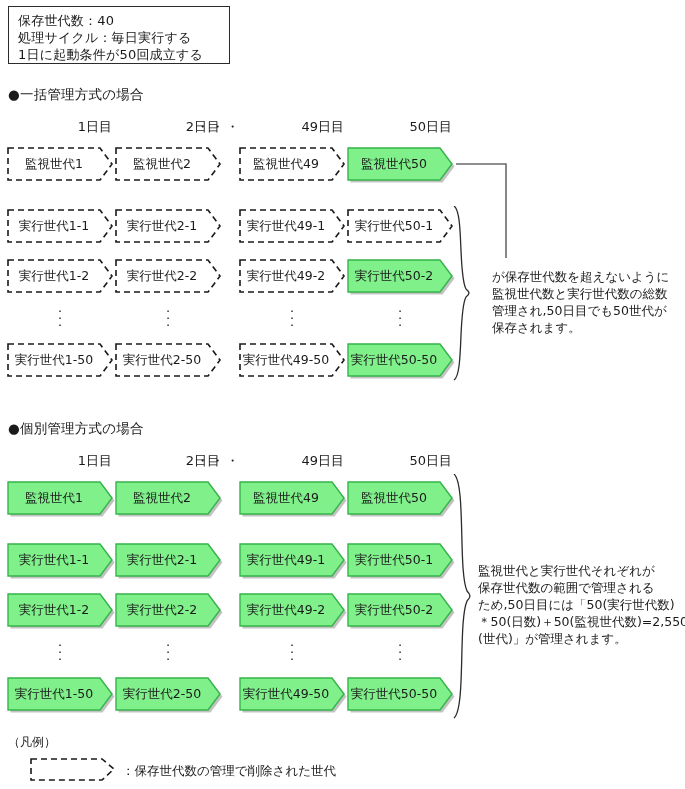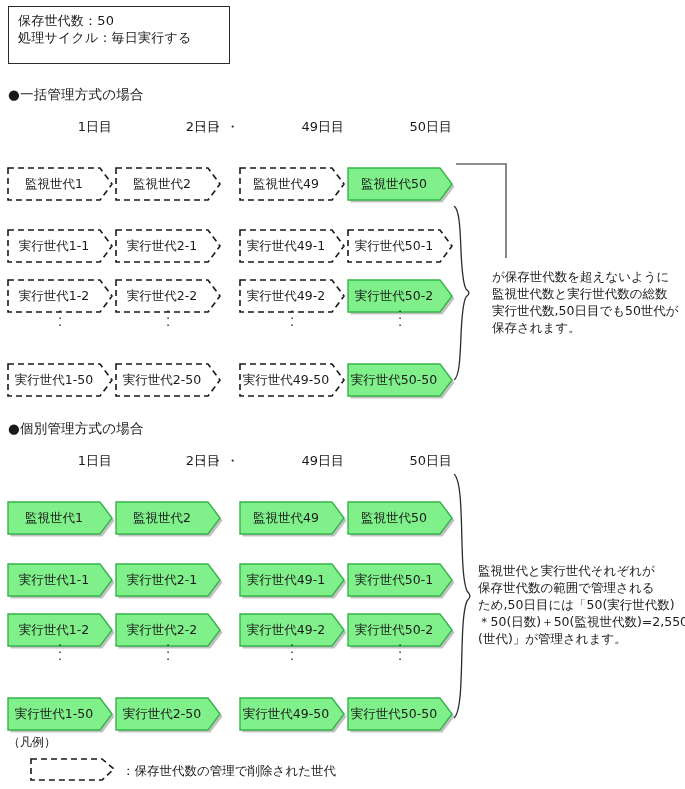--- a/index.html
+++ b/index.html
@@ -53,21 +53,20 @@
     white-space: nowrap;
     width: 40px;
     letter-spacing: 2px;
   }
 
   
   .chip {
     width: 104px;
     height: 32px;
     position: absolute;
-    margin-top: 20px;
   }
   .chip svg {
     position: absolute;
     left: 0; top: 0;
     overflow: visible;
   }
   .chip .chip-label {
     position: absolute;
     left: 0; top: 0;
     width: 92px;
@@ -112,22 +111,23 @@
   #legend-text {
     font-size: 12.5px;
     white-space: nowrap;
   }
   #legend-chip { position: absolute; }
 </style>
 </head>
 <body>
 
 <div class="abs" id="info-box">
-  <div class="line">保存世代数：50</div>
+  <div class="line">保存世代数：40</div>
   <div class="line">処理サイクル：毎日実行する</div>
+  <div class="line">1日に起動条件が50回成立する</div>
 </div>
 
 <div class="abs section-heading" style="left:8px; top:86px;">●一括管理方式の場合</div>
 
 <div class="abs" id="section-1">
     <div class="abs col-header" style="left: 8px; top: 118px;">1日目</div>
     <div class="abs col-header" style="left: 116px; top: 118px;">2日目</div>
     <div class="abs col-header" style="left: 240px; top: 118px;">49日目</div>
     <div class="abs col-header" style="left: 348px; top: 118px;">50日目</div>
     <div class="abs col-dots" style="left: 196px; top: 118px;">・・・</div>
@@ -252,21 +252,21 @@
     </div>
     <svg width="240" height="260" style="position: absolute; left: 448px; top: 140px;">
       <path d="M 8 24 L 58 24 L 58 118" fill="none" stroke="#6a6a6a" stroke-width="1.6"></path>
     </svg>
     <svg width="40" height="184" style="position: absolute; left: 452px; top: 206px;">
       <path d="M 2 0 C 12 6, 6 69, 14 83 C 18 86, 18 88, 14 91 C 6 105, 12 168, 2 174" fill="none" stroke="#2b2b2b" stroke-width="1.3"></path>
     </svg>
     <div class="abs annotation" style="left: 492px; top: 268px;">
       <div>が保存世代数を超えないように</div>
       <div>監視世代数と実行世代数の総数</div>
-      <div>実行世代数,50日目でも50世代が</div>
+      <div>管理され,50日目でも50世代が</div>
       <div>保存されます。</div>
     </div>
   </div>
 
 <div class="abs section-heading" style="left:8px; top:420px;">●個別管理方式の場合</div>
 
 <div class="abs" id="section-2">
     <div class="abs col-header" style="left: 8px; top: 452px;">1日目</div>
     <div class="abs col-header" style="left: 116px; top: 452px;">2日目</div>
     <div class="abs col-header" style="left: 240px; top: 452px;">49日目</div>

